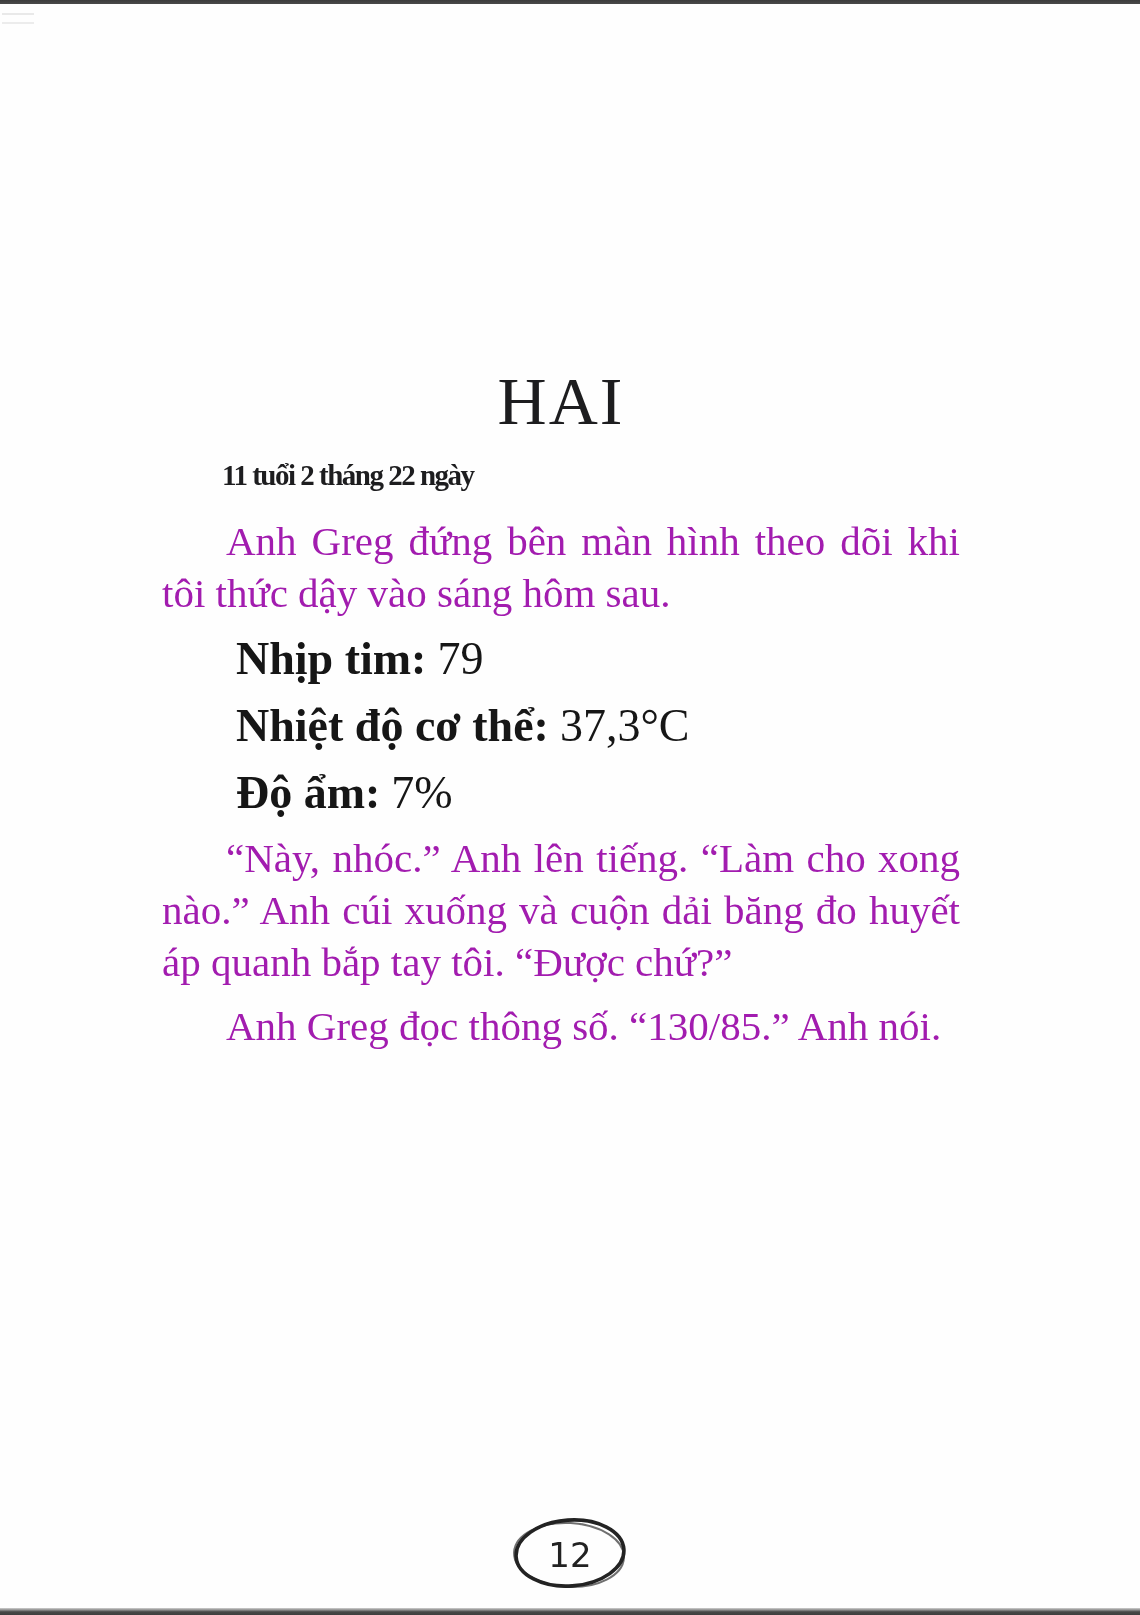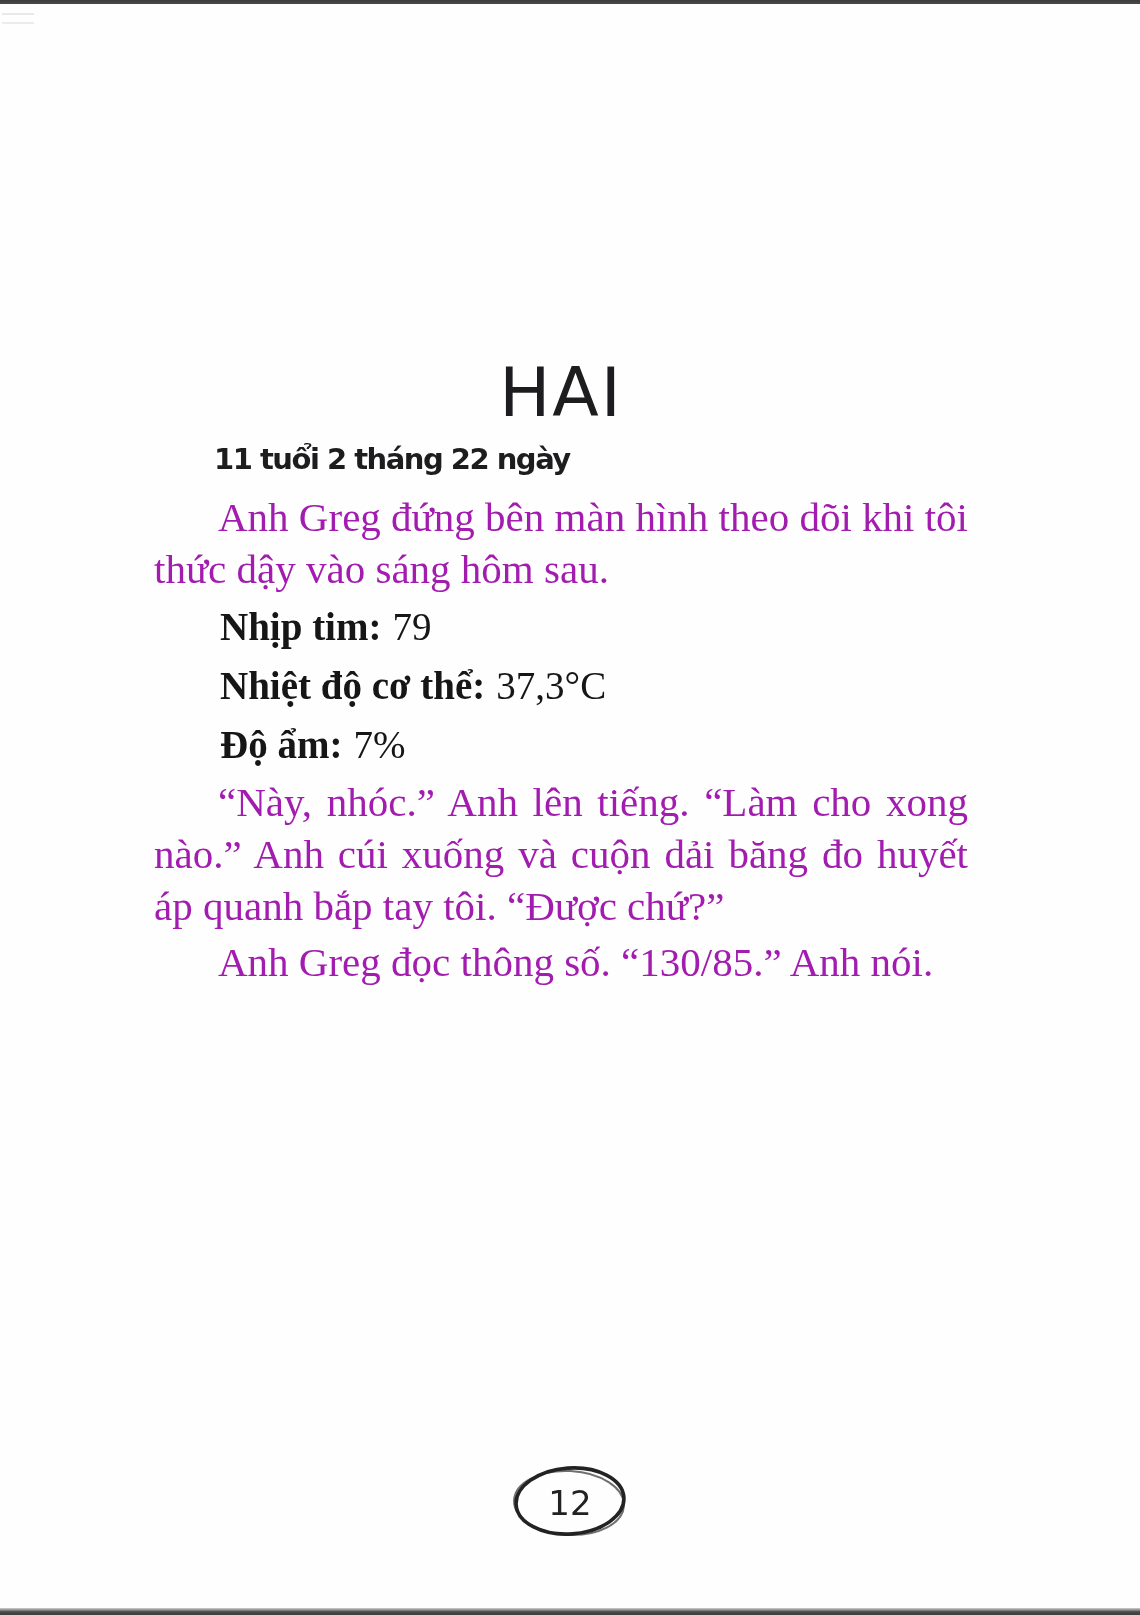--- a/index.html
+++ b/index.html
@@ -23,21 +23,21 @@
     position: absolute; top: 13px; left: 2px; width: 32px; height: 7px;
     border-top: 2px solid #e9e9e9; border-bottom: 2px solid #ececec;
   }
   .scan-edge-bottom {
     position: absolute; bottom: 0; left: 0; right: 0; height: 7px;
     background: linear-gradient(to bottom, #d0d0d0, #8a8a8a 30%, #474747 55%, #3e3e3e);
   }
   .content {
     padding: 355px 168px 0 150px;
   }
-  .content h1, .content h2, .content p, .content div { margin: 4px; padding-top: 0; }
+  .content h1, .content h2, .content p, .content div { margin: 12px; padding-top: 0; font-family: Liberation Serif, serif; }
   .chapter-title {
     font-family: "DejaVu Sans", sans-serif;
     font-weight: normal;
     font-size: 68px;
     line-height: 68px;
     letter-spacing: 2px;
     text-align: center;
     color: #1d1d1f;
   }
   .entry-heading {
@@ -57,30 +57,30 @@
     text-indent: 64px;
     color: #a21caf;
   }
   .para-1 { margin-top: 45px; }
   .para-2 { margin-top: 48px; }
   .para-3 { margin-top: 3px; }
   .para-4 { margin-top: 5px; }
   .stats {
     margin-top: 57px;
     padding-left: 62px;
-    font-size: 39px;
+    font-size: 46px;
     line-height: 55px;
     color: #161616;
   }
   .stat-label { font-weight: bold; }
   .stat-value { margin-left: 11px; }
   .page-number-wrap {
     position: absolute;
     left: 511px;
-    top: 1464px;
+    top: 1516px;
     width: 118px;
     height: 76px;
   }
   .page-number-wrap svg { position: absolute; inset: 0; }
   .page-number-text {
     position: absolute; inset: 0;
     display: flex; align-items: center; justify-content: center;
     font-family: "DejaVu Sans", sans-serif;
     font-size: 34px;
     padding-top: 2px;

